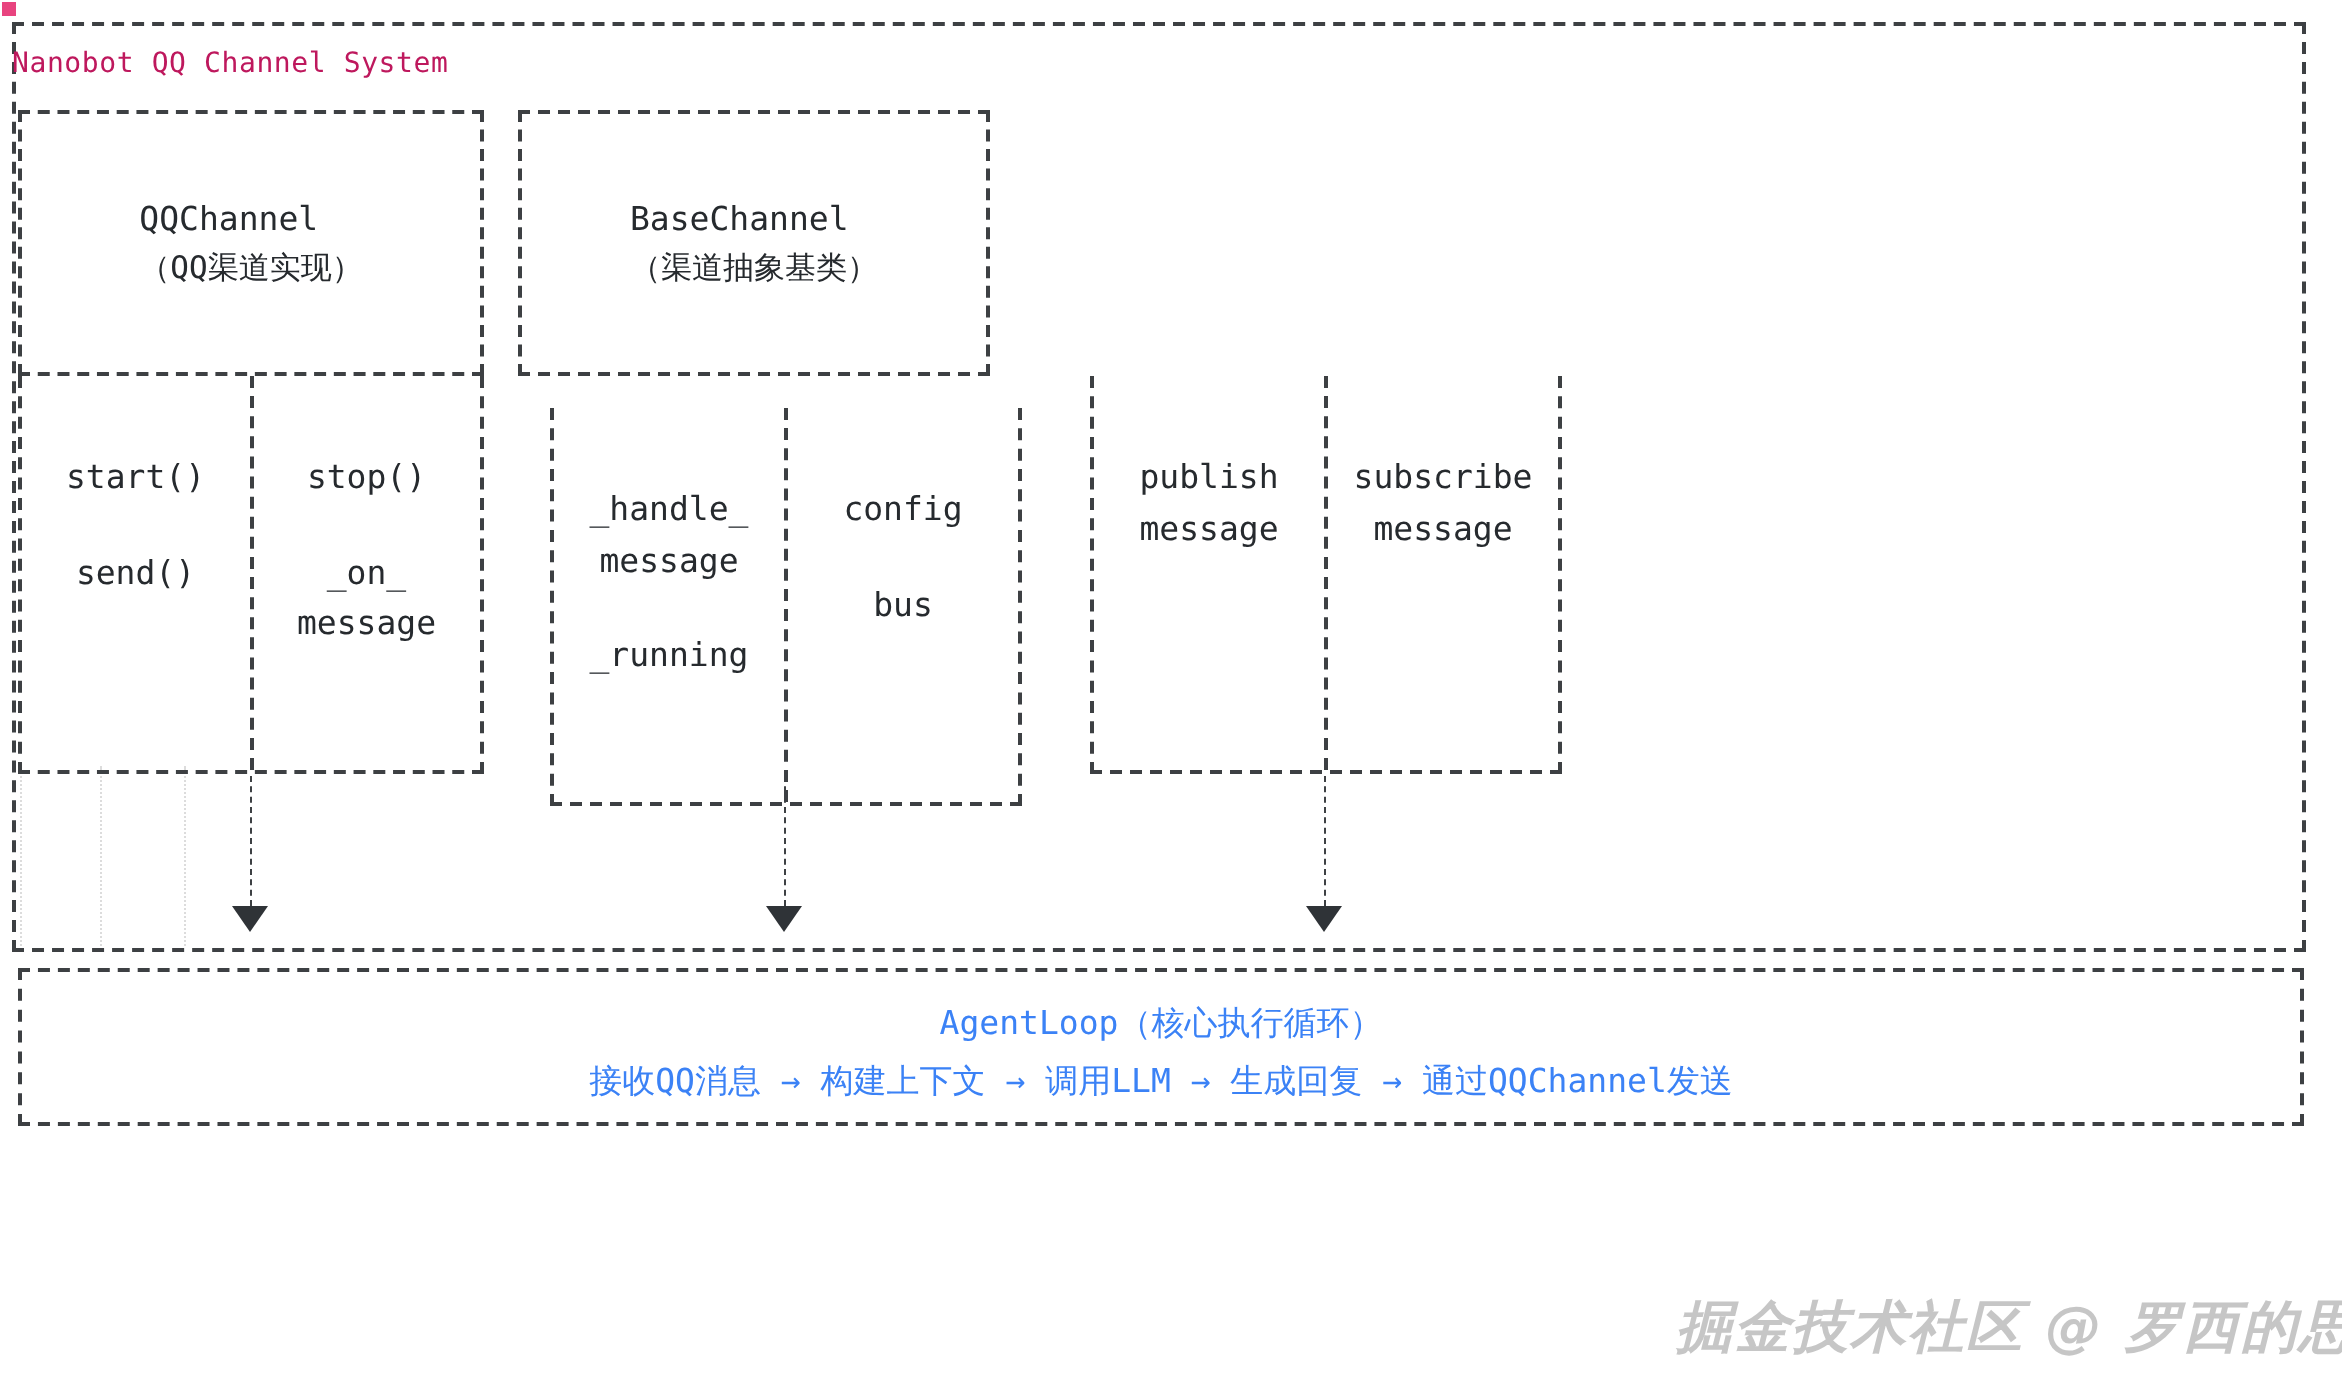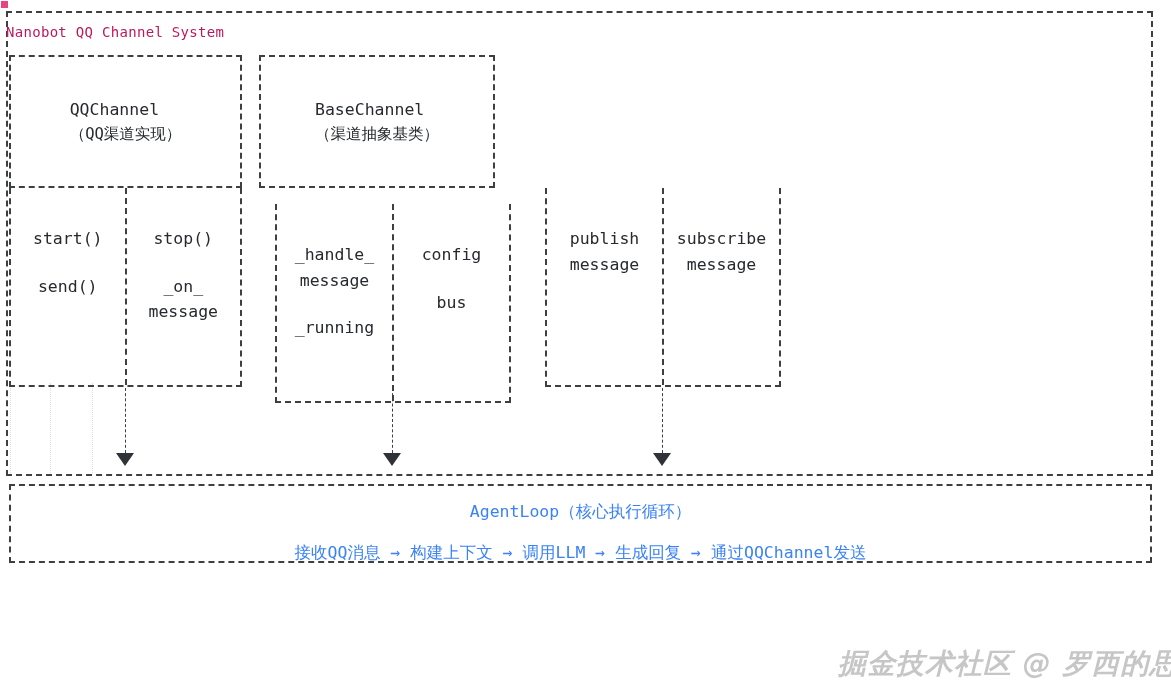--- a/index.html
+++ b/index.html
@@ -111,21 +111,21 @@
   }
   .panel .ptitle {
     font-size: 16.5px;
     line-height: 1.5;
     margin-top: 14px;
     white-space: nowrap;
   }
   .panel .pbody {
     font-size: 16.5px;
     line-height: 1.5;
-    margin-top: 16px;
+    margin-top: 4px;
     white-space: nowrap;
   }
 
   
   #corner-dot {
     position: absolute;
     left: 1px; top: 1px;
     width: 7px; height: 7px;
     background: #e8447f;
   }

